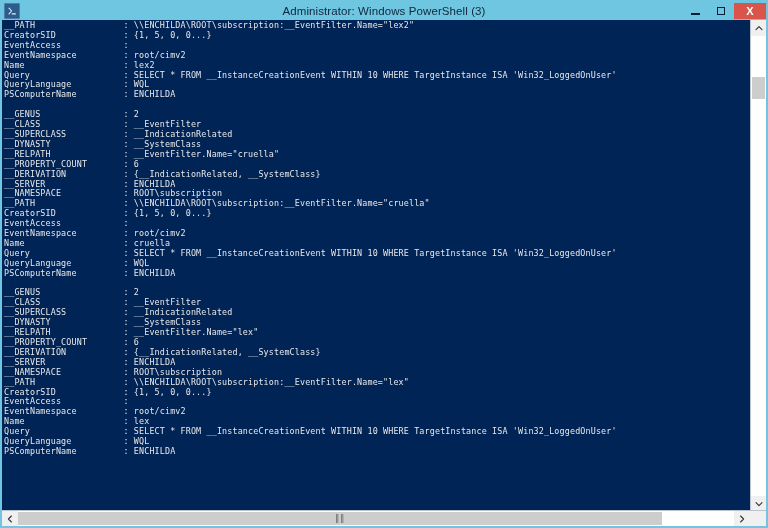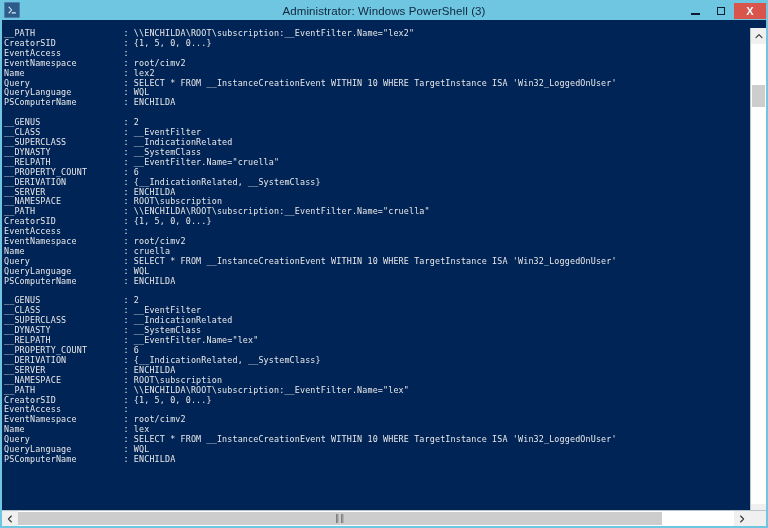--- a/index.html
+++ b/index.html
@@ -23,20 +23,21 @@
     border: 2px solid #6ec6e0;
     overflow: hidden;
   }
 
   
   .titlebar {
     position: relative;
     height: 18px;
     background: #6ec6e0;
     display: flex;
+    align-items: center;
     overflow: hidden;
   }
   .tb-icon {
     width: 14px;
     height: 14px;
     margin-left: 2px;
     margin-right: 4px;
     background: #2d5c8a;
     border: 1px solid #4a7fae;
     border-radius: 1px;
@@ -98,21 +99,20 @@
     border: 1.5px solid #0a1e33;
     box-sizing: border-box;
   }
 
   
   .console-area {
     position: relative;
     height: 492px;
     background: #012456;
     overflow: hidden;
-    margin-top: 8px;
   }
   .console-text {
     position: absolute;
     top: 0;
     left: 2px;
     right: 16px;
     color: #e8e8e8;
     font-family: "DejaVu Sans Mono", monospace;
     font-size: 8.4px;
     line-height: 9.92px;

